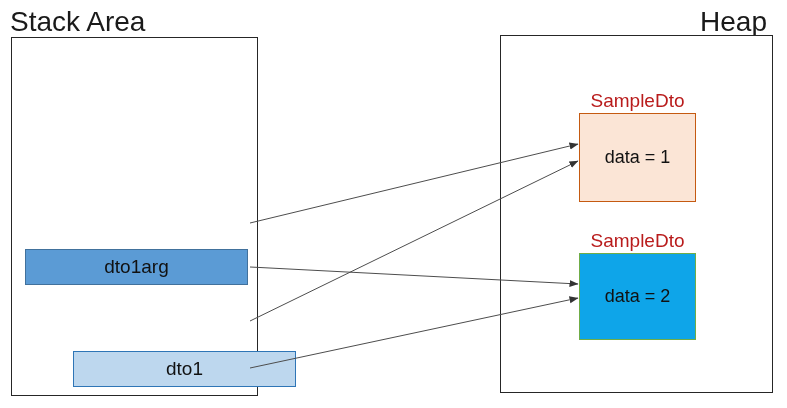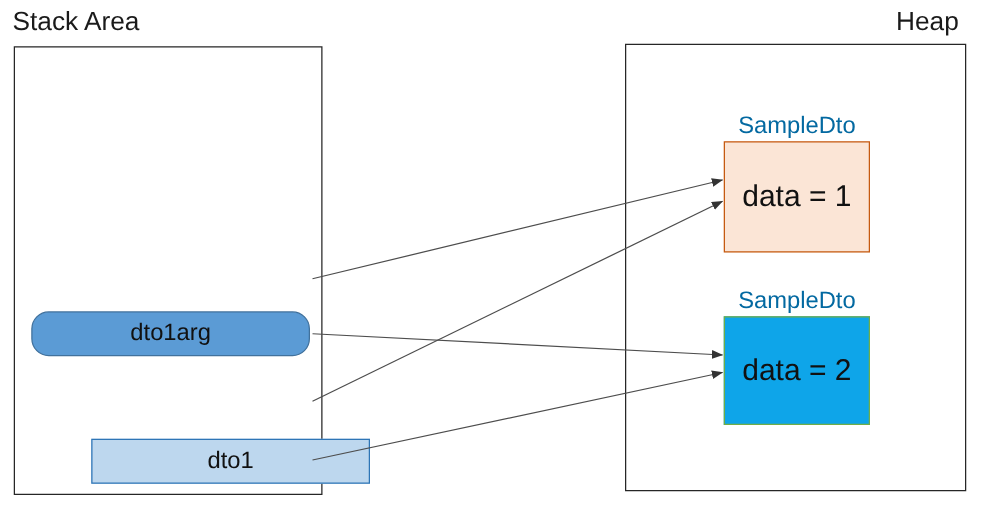--- a/index.html
+++ b/index.html
@@ -11,21 +11,21 @@
   .canvas {
     position: relative;
     width: 787px;
     height: 408px;
     background: #ffffff;
     overflow: hidden;
     color: #1a1a1a;
   }
   .title {
     position: absolute;
-    font-size: 21px;
+    font-size: 28px;
     color: #1a1a1a;
     white-space: nowrap;
   }
   .stack-title { left: 10px; top: 6px; }
   .heap-title  { right: 20px; top: 6px; text-align: right; margin-left: 33px; }
 
   .region {
     position: absolute;
     background: #ffffff;
     border: 1.6px solid #262626;
@@ -40,45 +40,45 @@
     width: 223px;
     box-sizing: border-box;
     border: 1.5px solid;
     display: flex;
     align-items: center;
     justify-content: center;
     font-size: 19px;
     color: #111111;
   }
   .frame-dto2arg { top: 205px; height: 35px; }
-  .frame-dto1arg { top: 249px; height: 36px; border-radius: 14px; }
+  .frame-dto1arg { top: 249px; height: 36px; }
   .frame-dto2    { top: 305px; height: 36px; }
   .frame-dto1    { top: 351px; height: 36px; margin-left: 48px; }
 
   .obj-label {
     position: absolute;
     width: 117px;
     text-align: center;
     font-size: 19px;
-    color: #0369a1;
+    color: #b91c1c;
     white-space: nowrap;
   }
   .obj-label-1 { left: 579px; top: 90px; }
   .obj-label-2 { left: 579px; top: 230px; }
 
   .obj {
     position: absolute;
     left: 579px;
     width: 117px;
     box-sizing: border-box;
     border: 1.5px solid;
     display: flex;
     align-items: center;
     justify-content: center;
-    font-size: 24px;
+    font-size: 18px;
     color: #111111;
   }
   .obj-1 { top: 113px; height: 89px; }
   .obj-2 { top: 253px; height: 87px; }
 
   .arrows {
     position: absolute;
     left: 0;
     top: 0;
     width: 787px;

